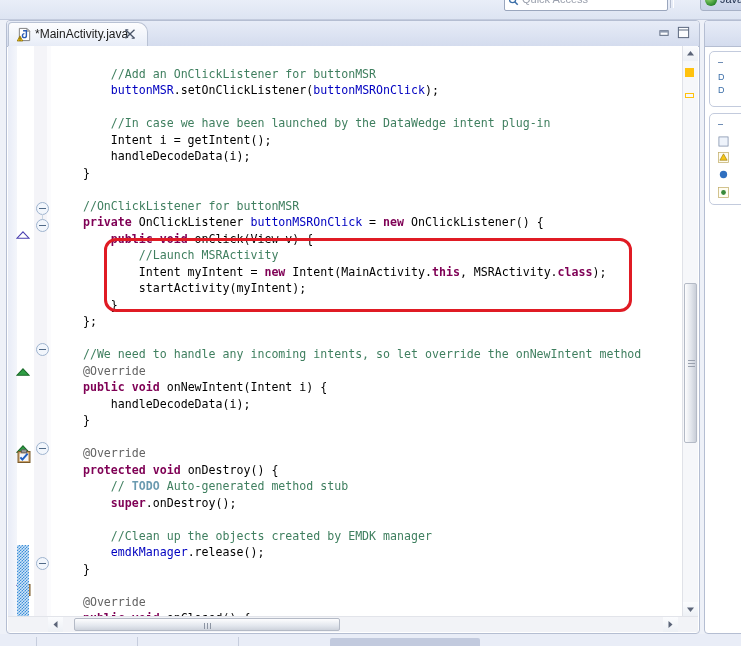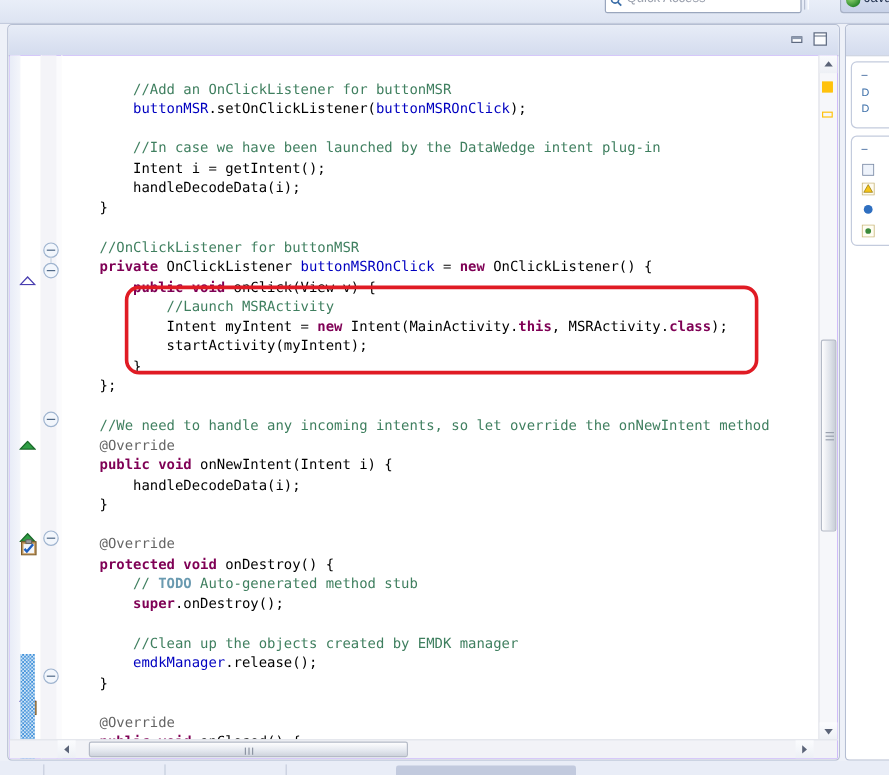--- a/index.html
+++ b/index.html
@@ -90,21 +90,21 @@
   .tabbar-min {
     position:absolute; right: 28px; top: 7px; width: 13px; height: 11px;
   }
   .tabbar-max {
     position:absolute; right: 9px; top: 5px; width: 13px; height: 13px;
   }
 
   
   .editor-body {
     position: absolute; left: 1px; top: 25px; right: 1px; bottom: 1px;
-    background: #8b5cf6; overflow: hidden;
+    background: #d946ef; overflow: hidden;
   }
 
   
   .ann-ruler {
     position: absolute; left: 0; top: 0; width: 26px; height: 100%;
     background: #ffffff;
     border-right: 1px solid #e4e4e4;
   }
   .ann-ruler:before{
     content:""; position:absolute; left:0; top:0; width:9px; height:100%;
@@ -273,20 +273,37 @@
       </div>
     <div class="java-btn">
       <span class="java-ball"></span>
       <span class="java-lbl">Java</span>
     </div>
   </div>
 
   <div class="editor-part">
 
     <div class="tabbar">
+      <div class="tab-active">
+        <svg class="tab-icon" viewBox="0 0 16 16">
+          <path d="M2.5 1.5 h8 l3 3 v10 h-11 z" fill="#ffffff" stroke="#7c7c7c" stroke-width="1"></path>
+          <path d="M10.5 1.5 v3 h3 z" fill="#dcdcdc" stroke="#7c7c7c" stroke-width="0.8"></path>
+          <path d="M6.5 4 h3.5 v5.2 a2.1 2.1 0 1 1 -2.1 -2.1" fill="none" stroke="#2a5bb5" stroke-width="1.5"></path>
+          <path d="M3.2 9.5 l3 5.4 h-6 z" fill="#f5c518" stroke="#8a6d00" stroke-width="0.8"></path>
+          <rect x="2.75" y="11.1" width="0.95" height="2.1" fill="#4a3600"></rect>
+          <rect x="2.75" y="13.6" width="0.95" height="0.9" fill="#4a3600"></rect>
+        </svg>
+        <span class="tab-label">*MainActivity.java</span>
+        <svg class="tab-close" viewBox="0 0 12 12">
+          <line x1="1.5" y1="1.8" x2="10.5" y2="10.2" stroke="#4a5568" stroke-width="1.3"></line>
+          <line x1="10.5" y1="1.8" x2="1.5" y2="10.2" stroke="#4a5568" stroke-width="1.3"></line>
+          <line x1="1.5" y1="1.8" x2="4.3" y2="1.8" stroke="#4a5568" stroke-width="1.1"></line>
+          <line x1="7.7" y1="10.2" x2="10.5" y2="10.2" stroke="#4a5568" stroke-width="1.1"></line>
+        </svg>
+      </div>
       <svg class="tabbar-min" viewBox="0 0 14 12">
         <rect x="2" y="3" width="9" height="5" fill="#fbfcfe" stroke="#5e6a80" stroke-width="1.1"></rect>
         <rect x="2" y="3" width="9" height="2" fill="#8d99ae"></rect>
       </svg>
       <svg class="tabbar-max" viewBox="0 0 14 14">
         <rect x="1.5" y="1.5" width="11" height="11" fill="#fbfcfe" stroke="#5e6a80" stroke-width="1.1"></rect>
         <line x1="1.5" y1="4.3" x2="12.5" y2="4.3" stroke="#5e6a80" stroke-width="1.1"></line>
       </svg>
     </div>
 

